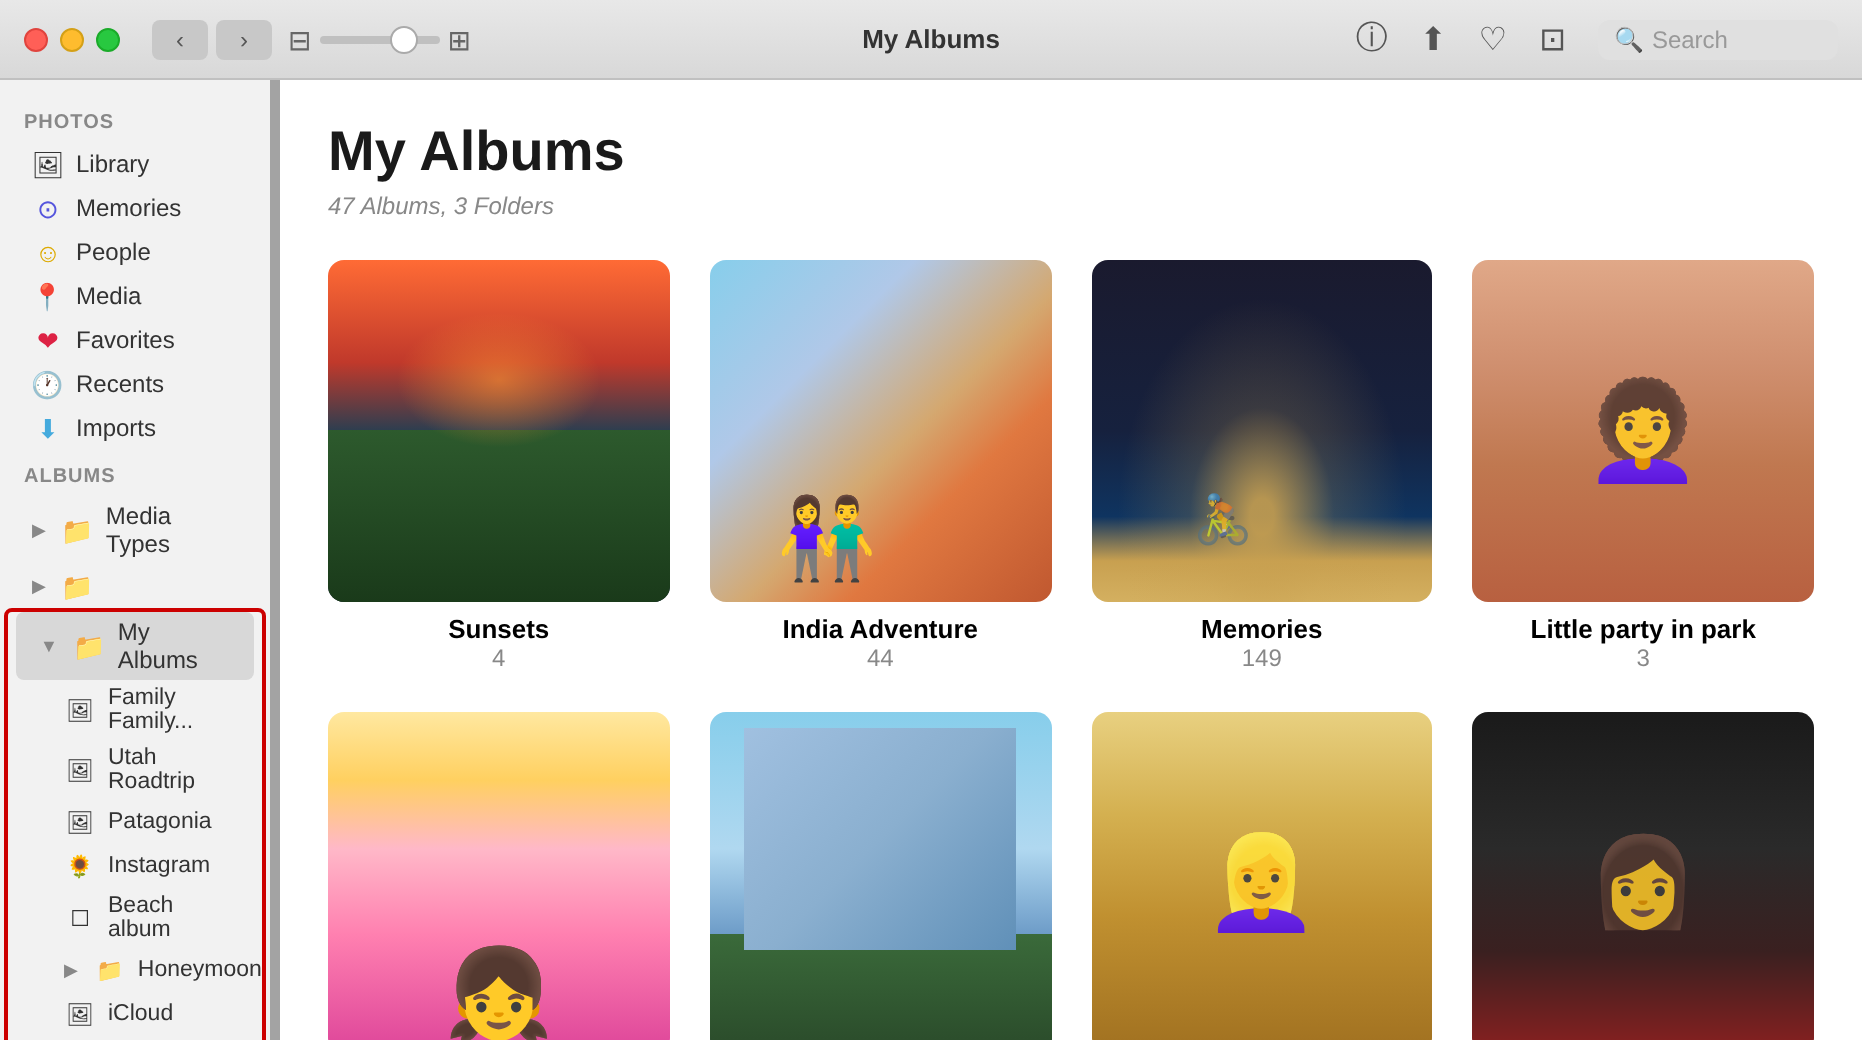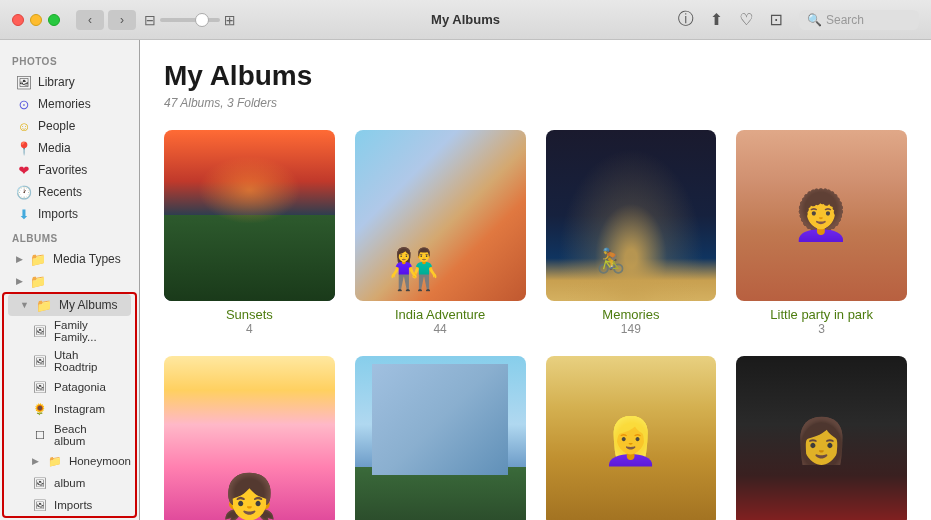--- a/index.html
+++ b/index.html
@@ -122,21 +122,21 @@
     .app-content {
       display: flex;
       flex: 1;
       overflow: hidden;
     }
 
     
     .sidebar {
       width: 140px;
       background: #f2f2f2;
-      border-right: 1px solid #a3a3a3;
+      border-right: 5px solid #a3a3a3;
       display: flex;
       flex-direction: column;
       overflow-y: auto;
       flex-shrink: 0;
       padding: 8px 0;
     }
 
     .sidebar-section-header {
       font-size: 10px;
       font-weight: 700;
@@ -243,22 +243,22 @@
     .thumb-sunsets::after {
       content: '';
       position: absolute;
       top: 15%; left: 20%;
       width: 60%; height: 40%;
       background: radial-gradient(ellipse, rgba(255,150,50,0.6) 0%, transparent 70%);
     }
 
     .album-name {
       font-size: 13px;
-      font-weight: 400;
-      color: #4d7c0f;
+      font-weight: 700;
+      color: #000000;
       text-align: center;
     }
     .album-count {
       font-size: 12px;
       color: #888;
       text-align: center;
     }
 
     
     .main-area::-webkit-scrollbar { width: 6px; }
@@ -374,21 +374,21 @@
         <span class="icon" style="font-size:11px;">☐</span>
         <span>Beach album</span>
       </div>
       <div class="sidebar-item sub">
         <span class="expand-arrow">▶</span>
         <span class="icon" style="font-size:11px;">📁</span>
         <span>Honeymoon</span>
       </div>
       <div class="sidebar-item sub">
         <span class="icon" style="font-size:11px;">🖼</span>
-        <span>album</span>
+        <span>iCloud</span>
       </div>
       <div class="sidebar-item sub">
         <span class="icon" style="font-size:11px;">🖼</span>
         <span>Imports</span>
       </div>
     </div>
 
   </div>
 
   <div class="main-area">

